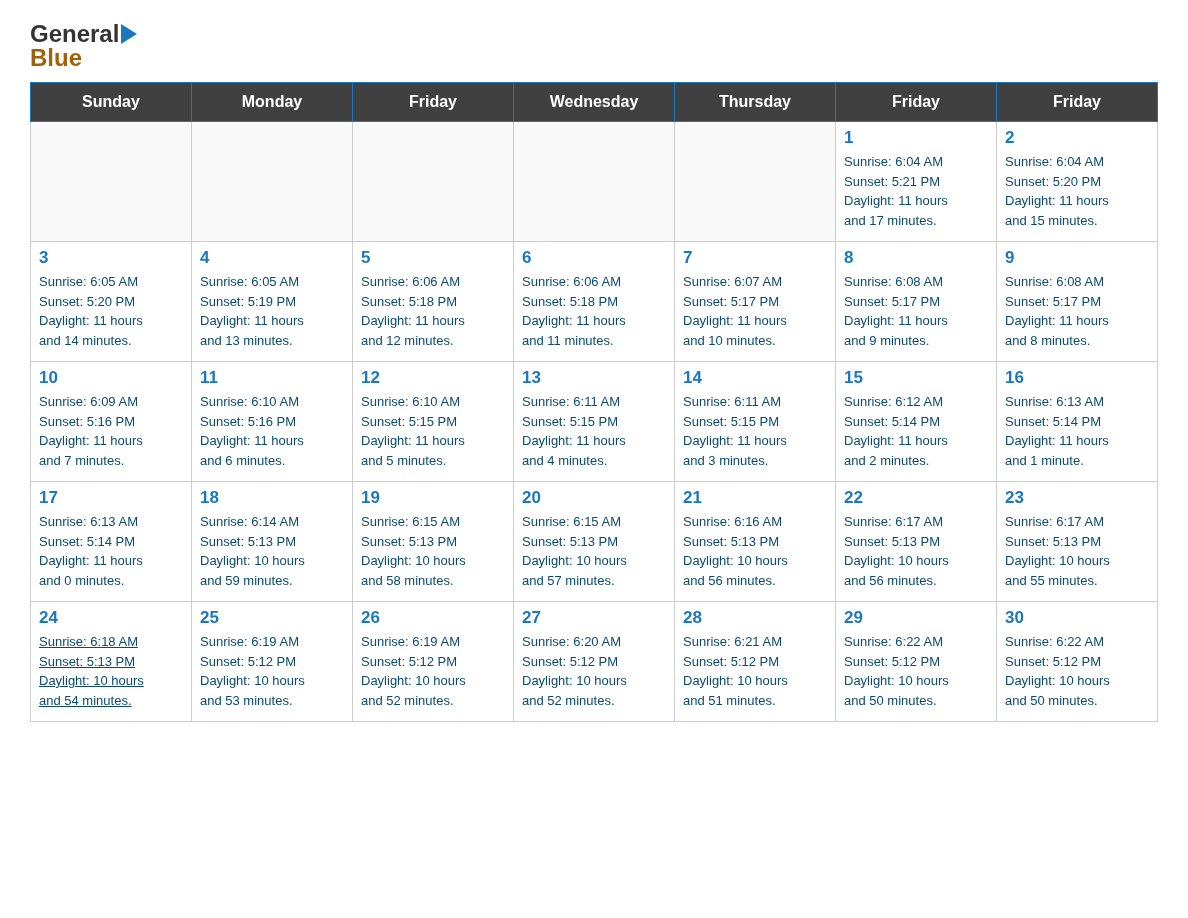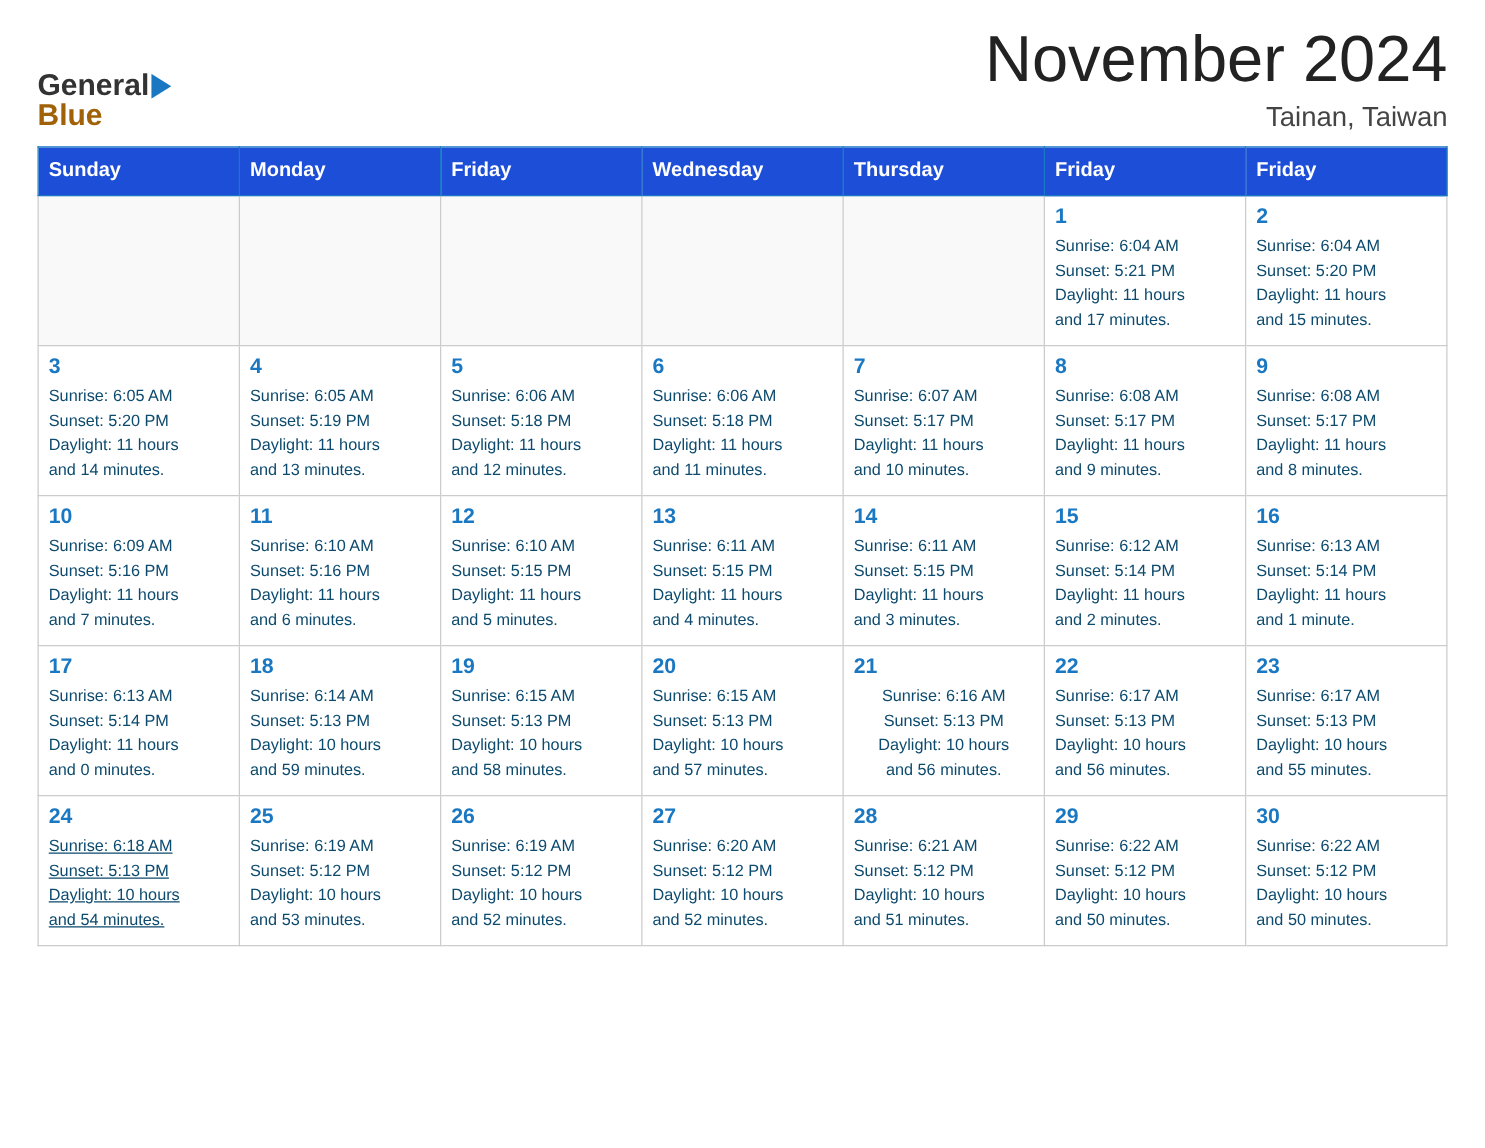--- a/index.html
+++ b/index.html
@@ -6,21 +6,21 @@
     body {
       background: #fff;
       font-family: Arial, Helvetica, sans-serif;
       padding: 20px 30px;
       width: 1188px;
       min-height: 918px;
     }
     .header-section {
       display: flex;
       justify-content: space-between;
-      align-items: flex-end;
+      align-items: flex-start;
       margin-bottom: 10px;
     }
     .logo-area {
       display: flex;
       flex-direction: column;
       align-items: flex-start;
     }
     .title-area {
       text-align: right;
     }
@@ -34,26 +34,26 @@
       font-size: 22px;
       color: #444;
       margin-top: 4px;
     }
     table {
       width: 100%;
       border-collapse: collapse;
       margin-top: 8px;
     }
     thead tr th {
-      background-color: #1d4ed8;
+      background-color: #404040;
       color: #fff;
       font-size: 16px;
       font-weight: bold;
       padding: 10px 8px;
-      text-align: left;
+      text-align: center;
       border: 1px solid #1a78c2;
     }
     tbody tr td {
       vertical-align: top;
       border: 1px solid #ccc;
       padding: 6px 8px;
       font-size: 13px;
       color: #333;
       width: 14.28%;
       min-height: 120px;
@@ -91,24 +91,20 @@
 <div class="header-section">
   <div class="logo-area">
     <div class="logo-wrapper">
         <span class="logo-general">General</span>
         <svg width="16" height="20" viewBox="0 0 16 20" style="margin-left: 2px; vertical-align: middle;">
           <polygon points="0,0 16,10 0,20" fill="#1a78c2"></polygon>
         </svg>
       </div>
     <div style="color:#a16207; font-size:24px; font-weight:bold; margin-top:-4px;">Blue</div>
   </div>
-  <div class="title-area">
-    <div class="month-title">November 2024</div>
-    <div class="location-title">Tainan, Taiwan</div>
-  </div>
 </div>
 
 <table>
   <thead>
     <tr>
     <th>Sunday</th>
         <th>Monday</th>
         <th>Friday</th>
         <th>Wednesday</th>
         <th>Thursday</th>
@@ -264,21 +260,21 @@
         </td>
         <td>
           <span class="day-number">20</span>
           <div class="day-info" style="white-space: pre-line;">Sunrise: 6:15 AM
 Sunset: 5:13 PM
 Daylight: 10 hours
 and 57 minutes.</div>
         </td>
         <td>
           <span class="day-number">21</span>
-          <div class="day-info" style="white-space: pre-line; text-align: center;">Sunrise: 6:16 AM
+          <div class="day-info" style="white-space: pre-line;">Sunrise: 6:16 AM
 Sunset: 5:13 PM
 Daylight: 10 hours
 and 56 minutes.</div>
         </td>
         <td>
           <span class="day-number">22</span>
           <div class="day-info" style="white-space: pre-line;">Sunrise: 6:17 AM
 Sunset: 5:13 PM
 Daylight: 10 hours
 and 56 minutes.</div>

